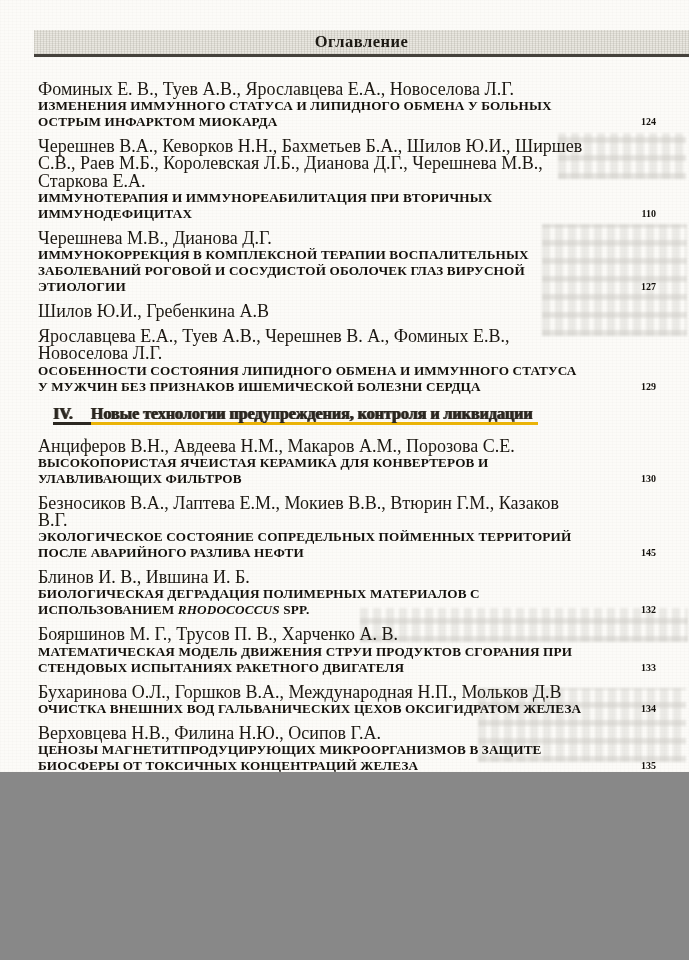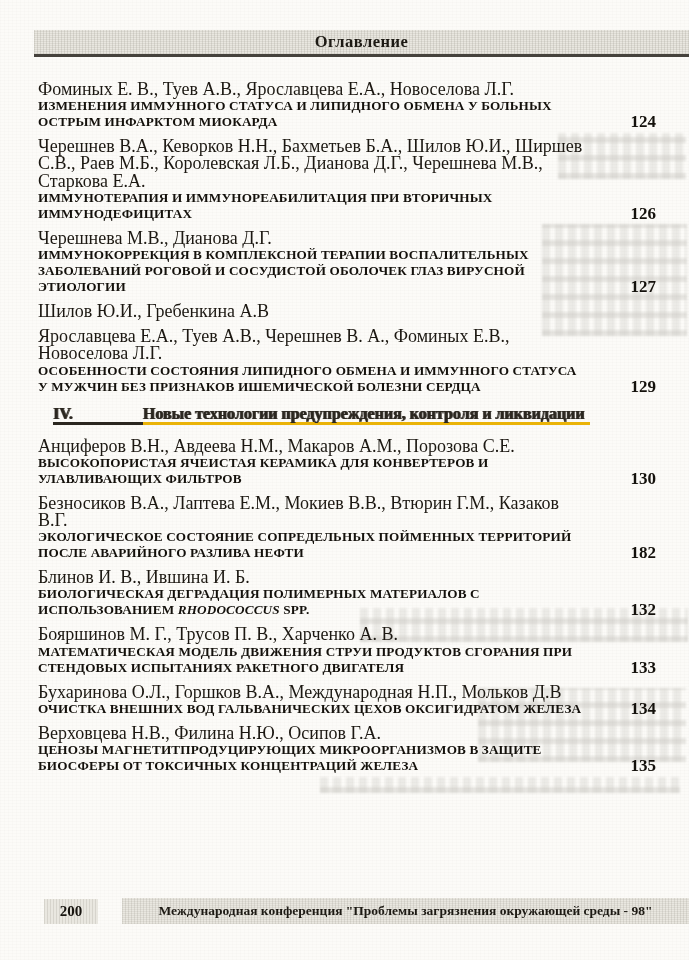--- a/index.html
+++ b/index.html
@@ -1,18 +1,18 @@
 <!DOCTYPE html>
 <html lang="ru"><head>
 <meta charset="utf-8">
 <style>
   html,body{margin:0;padding:0;background:#888;}
   .page{
     position:relative;
-    width:689px;height:960px;
+    width:689px;height:772px;
     margin:0 auto;
     background:#fcfbf8;
     overflow:hidden;
     font-family:"Liberation Serif","DejaVu Serif",serif;
     color:#17140f;
   }
   
   .page::before{
     content:"";position:absolute;inset:0;pointer-events:none;
     background:
@@ -44,33 +44,33 @@
     color:#1c1812;
   }
   .title-row{position:relative;}
   .title{
     font-weight:bold;font-size:13.2px;line-height:16px;
     max-width:545px;letter-spacing:.15px;color:#14110c;
   }
   .title .ital{font-style:italic;}
   .pageno{
     position:absolute;right:0;bottom:1px;
-    font-weight:bold;font-size:17px;line-height:15px;color:#14110c;
+    font-weight:bold;font-size:10px;line-height:15px;color:#14110c;
   }
 
   
   .section-heading{
     margin:7px 0 13px 0;
     font-weight:bold;font-size:16px;color:#2b2720;
     filter:blur(.45px);
     text-shadow:.9px 0 0 rgba(43,39,32,.85), -.5px .4px 0 rgba(43,39,32,.55);
   }
   .sec-l1{margin-left:15px;line-height:22px;}
   .sec-l2{margin-top:4px;line-height:22px;}
-  .sec-num{border-bottom:3px solid #2b2720;padding-right:70px;margin-top:32px;}
+  .sec-num{border-bottom:3px solid #2b2720;padding-right:18px;margin-top:32px;}
   .sec-text{border-bottom:3px solid #eab308;padding-right:6px;}
 
   
   .footer-pageno{
     position:absolute;left:44px;top:899px;width:54px;height:25px;
     background-color:#e9e7e0;
     background-image:repeating-linear-gradient(90deg, rgba(140,136,125,.2) 0 1px, transparent 1px 3px);
     text-align:center;font-weight:bold;font-size:15px;line-height:25px;color:#17140f;
   }
   .footer-band{
@@ -119,21 +119,21 @@
         <div class="title">ИЗМЕНЕНИЯ ИММУННОГО СТАТУСА И ЛИПИДНОГО ОБМЕНА У БОЛЬНЫХ ОСТРЫМ ИНФАРКТОМ МИОКАРДА</div>
         <div class="pageno">124</div>
       </div>
     </div>
 
 
     <div class="entry">
       <div class="authors">Черешнев В.А., Кеворков Н.Н., Бахметьев Б.А., Шилов Ю.И., Ширшев С.В., Раев М.Б., Королевская Л.Б., Дианова Д.Г., Черешнева М.В., Старкова Е.А.</div>
       <div class="title-row">
         <div class="title">ИММУНОТЕРАПИЯ И ИММУНОРЕАБИЛИТАЦИЯ ПРИ ВТОРИЧНЫХ ИММУНОДЕФИЦИТАХ</div>
-        <div class="pageno">126</div>
+        <div class="pageno">110</div>
       </div>
     </div>
 
     <div class="entry">
       <div class="authors">Черешнева М.В., Дианова Д.Г.</div>
       <div class="title-row">
         <div class="title">ИММУНОКОРРЕКЦИЯ В КОМПЛЕКСНОЙ ТЕРАПИИ ВОСПАЛИТЕЛЬНЫХ ЗАБОЛЕВАНИЙ РОГОВОЙ И СОСУДИСТОЙ ОБОЛОЧЕК ГЛАЗ ВИРУСНОЙ ЭТИОЛОГИИ</div>
         <div class="pageno">127</div>
       </div>
     </div>
@@ -161,21 +161,21 @@
       <div class="title-row">
         <div class="title">ВЫСОКОПОРИСТАЯ ЯЧЕИСТАЯ КЕРАМИКА ДЛЯ КОНВЕРТЕРОВ И УЛАВЛИВАЮЩИХ ФИЛЬТРОВ</div>
         <div class="pageno">130</div>
       </div>
     </div>
 
     <div class="entry">
       <div class="authors">Безносиков В.А., Лаптева Е.М., Мокиев В.В., Втюрин Г.М., Казаков В.Г.</div>
       <div class="title-row">
         <div class="title">ЭКОЛОГИЧЕСКОЕ СОСТОЯНИЕ СОПРЕДЕЛЬНЫХ ПОЙМЕННЫХ ТЕРРИТОРИЙ ПОСЛЕ АВАРИЙНОГО РАЗЛИВА НЕФТИ</div>
-        <div class="pageno">182</div>
+        <div class="pageno">145</div>
       </div>
     </div>
 
     <div class="entry">
       <div class="authors">Блинов И. В., Ившина И. Б.</div>
       <div class="title-row">
         <div class="title"><span>БИОЛОГИЧЕСКАЯ ДЕГРАДАЦИЯ ПОЛИМЕРНЫХ МАТЕРИАЛОВ С ИСПОЛЬЗОВАНИЕМ</span> <i class="ital">RHODOCOCCUS</i> <span>SPP.</span></div>
         <div class="pageno">132</div>
       </div>
     </div>

